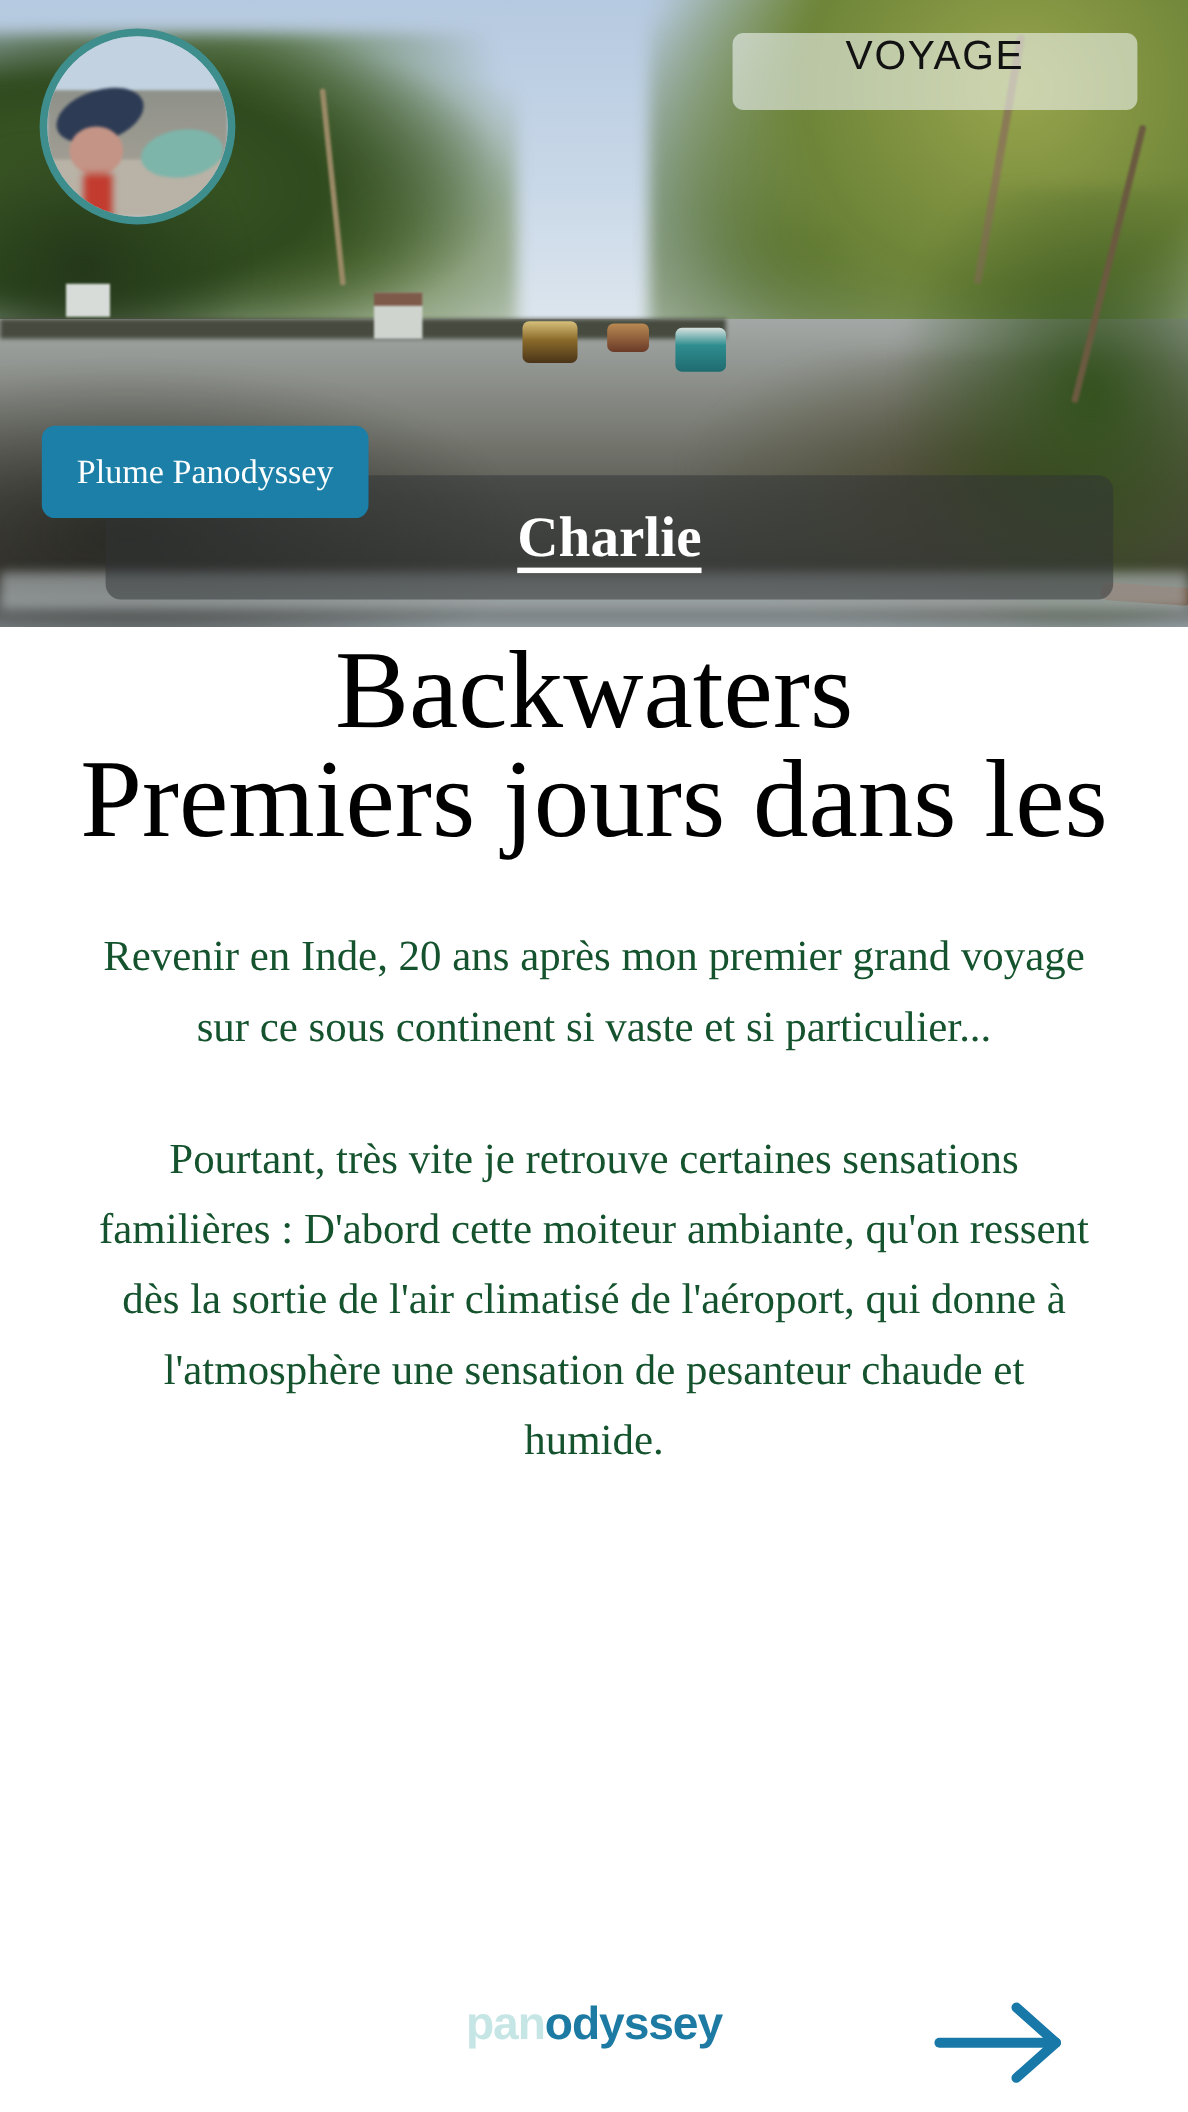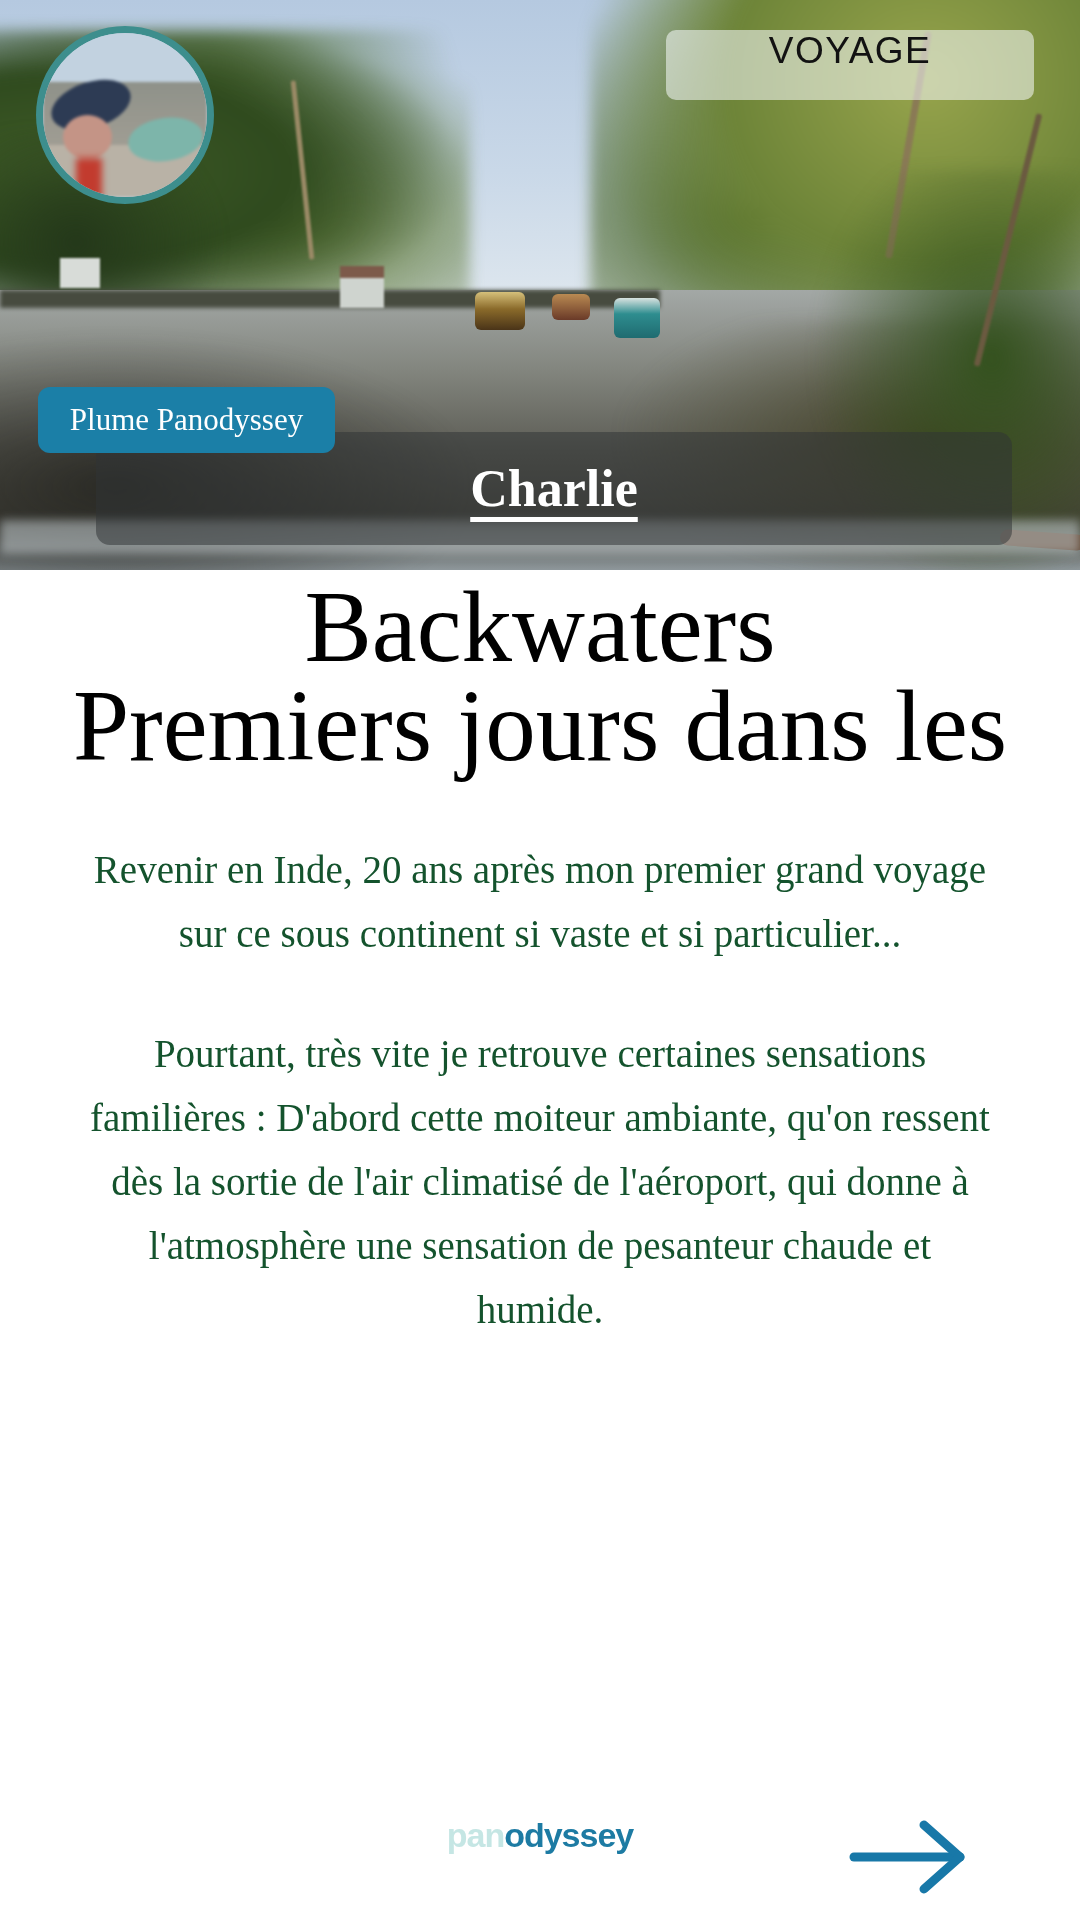--- a/index.html
+++ b/index.html
@@ -62,39 +62,39 @@
   .avatar .ph .m-cap{position:absolute;left:4%;top:30%;width:50%;height:28%;background:#2d3b54;
         border-radius:50%;transform:rotate(-18deg);}
   .avatar .ph .m-face{position:absolute;left:12%;top:50%;width:30%;height:27%;background:#c49486;border-radius:50%;}
   .avatar .ph .m-shirt{position:absolute;left:20%;top:76%;width:16%;height:26%;background:#c23b2e;filter:blur(3px);}
 
   
   .chip{position:absolute;left:666px;top:30px;width:368px;height:70px;border-radius:10px;
         background:rgba(248,251,253,.55);display:flex;align-items:flex-start;justify-content:center;
         font-family:"Liberation Sans","DejaVu Sans",sans-serif;font-size:37px;color:#121212;
         letter-spacing:1.5px;z-index:4;}
-  .plume{position:absolute;left:38px;top:387px;width:297px;height:66px;border-radius:12px;
+  .plume{position:absolute;left:38px;top:387px;width:297px;height:84px;border-radius:12px;
         background:#1b7fa7;display:flex;align-items:center;justify-content:center;color:#ffffff;
         font-size:31px;z-index:5;}
   .author-bar{position:absolute;left:96px;top:432px;width:916px;height:113px;border-radius:14px;
         background:rgba(48,52,54,.52);display:flex;align-items:center;justify-content:center;z-index:3;}
   .author{color:#ffffff;font-weight:700;font-size:52px;text-decoration:underline;
         text-decoration-thickness:5px;text-underline-offset:11px;cursor:pointer;}
 
   
   .title{position:absolute;top:578px;left:0;width:1080px;margin:0;text-align:center;
         font-weight:400;font-size:101px;line-height:99px;color:#000000;}
   .title span{display:block;}
   .body-text{position:absolute;top:838px;left:50%;transform:translateX(-50%);width:906px;
         text-align:center;font-size:39px;line-height:64px;color:#14532d;}
   .body-text p{margin:0 0 56px 0;}
 
   
   .logo{position:absolute;top:1816px;left:0;width:1080px;text-align:center;
-        font-family:"Liberation Sans","DejaVu Sans",sans-serif;font-weight:700;font-size:34px;
+        font-family:"Liberation Sans","DejaVu Sans",sans-serif;font-weight:700;font-size:42px;
         letter-spacing:-1px;cursor:pointer;}
   .logo .pan{color:#c5e6e4;}
   .logo .odyssey{color:#1d7ba3;}
   .next-arrow{position:absolute;left:848px;top:1818px;width:122px;height:78px;cursor:pointer;}
 </style>
 </head>
 <body>
 
 <div class="page">
 

